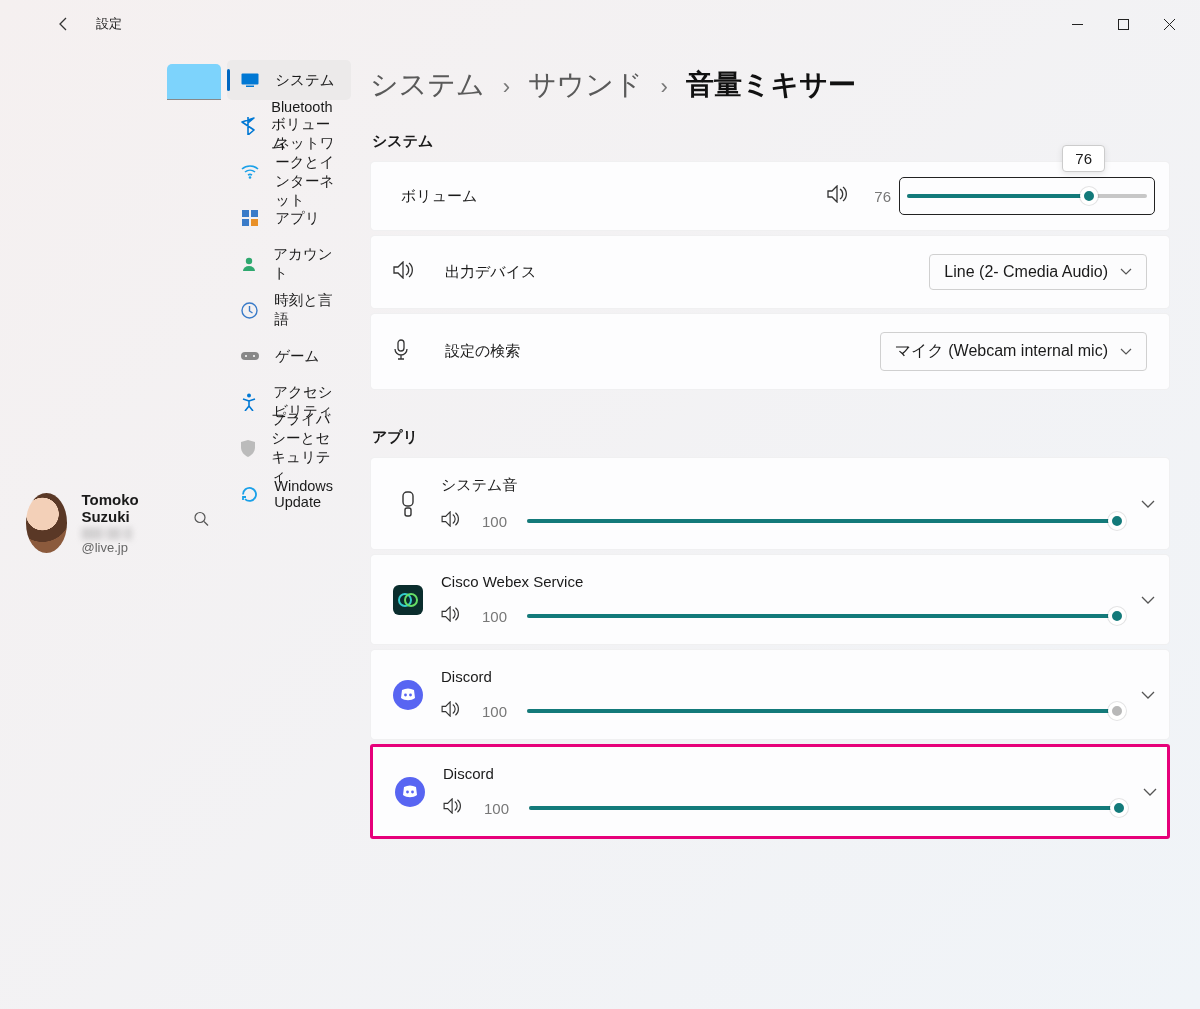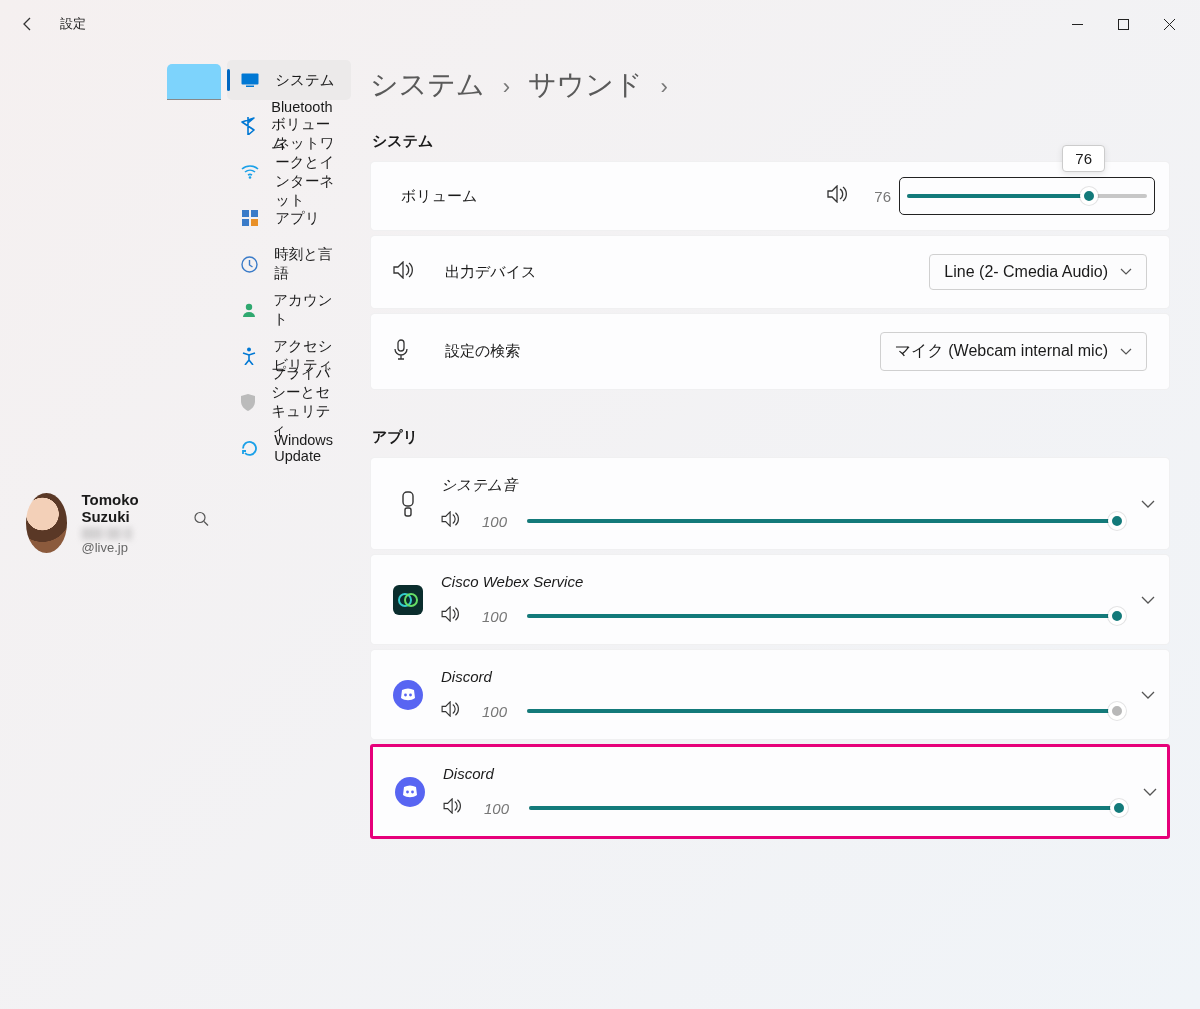--- a/index.html
+++ b/index.html
@@ -1,18 +1,18 @@
 <!DOCTYPE html>
 <html><head>
 <meta charset="utf-8">
 <style>
 * { box-sizing: border-box; margin: 0; padding: 0; }
 body { font-family: "Segoe UI", "Yu Gothic UI", sans-serif; background: linear-gradient(135deg, #f5f0f0 0%, #f0f4f8 100%); color: #1a1a1a; overflow: hidden; }
 .window { width: 1200px; height: 1009px; display: flex; flex-direction: column; }
-.titlebar { height: 48px; display: flex; align-items: center; padding: 0 8px; }
+.titlebar { height: 48px; display: flex; align-items: center; padding: 0 8px; margin-left: 36px; }
 .back-btn { width: 40px; height: 40px; display: flex; align-items: center; justify-content: center; border-radius: 4px; cursor: pointer; }
 .app-title { margin-left: 12px; font-size: 13px; }
 .win-controls { margin-left: auto; display: flex; }
 .win-btn { width: 46px; height: 32px; display: flex; align-items: center; justify-content: center; cursor: pointer; }
 .body { flex: 1; display: flex; overflow: hidden; }
 .sidebar { width: 340px; padding: 12px 10px 12px 16px; display: flex; flex-direction: row; }
 .user-block { display: flex; align-items: center; gap: 14px; padding: 8px 6px 20px 10px; }
 .avatar { width: 60px; height: 60px; border-radius: 50%; background: radial-gradient(circle at 40% 35%, #f3d0b8 0 35%, #5a3826 36% 60%, #8b5a3c 61% 100%); }
 .user-name { font-weight: 600; font-size: 15px; }
 .user-email { color: #666; font-size: 13px; }
@@ -42,21 +42,21 @@
 .slider.wide { width: 590px; }
 .slider-track { position: absolute; top: 50%; left: 0; right: 0; height: 4px; background: #c7c7c7; border-radius: 2px; transform: translateY(-50%); }
 .slider-fill { position: absolute; top: 50%; left: 0; height: 4px; background: #137a7a; border-radius: 2px; transform: translateY(-50%); }
 .slider-thumb { position: absolute; top: 50%; width: 18px; height: 18px; background: #137a7a; border: 4px solid #fff; border-radius: 50%; transform: translate(-50%, -50%); box-shadow: 0 0 0 1px rgba(0,0,0,0.1); }
 .slider-thumb.gray { background: #b8b8b8; }
 .slider-outline { position: absolute; top: -10px; bottom: -10px; left: -8px; right: -8px; border: 1.5px solid #222; border-radius: 5px; }
 .tooltip { position: absolute; top: -42px; right: 42px; background: #fff; border: 1px solid #ccc; border-radius: 4px; padding: 4px 12px; font-size: 15px; box-shadow: 0 2px 6px rgba(0,0,0,0.1); }
 .dropdown { display: flex; align-items: center; gap: 12px; border: 1px solid #d0d0d0; background: #fcfcfd; border-radius: 4px; padding: 8px 14px; font-size: 16px; cursor: pointer; min-width: 210px; justify-content: space-between; }
 .app-card { background: #fdfdfe; border: 1px solid rgba(0,0,0,0.05); border-radius: 5px; margin-bottom: 4px; padding: 18px 22px; display: flex; align-items: center; gap: 18px; }
 .app-icon { width: 30px; height: 30px; border-radius: 6px; display: flex; align-items: center; justify-content: center; flex-shrink: 0; }
-.app-body { flex: 1; font-style: italic; }
+.app-body { flex: 1; }
 .app-name { font-size: 15px; margin-bottom: 16px; }
 .app-vol-row { display: flex; align-items: center; gap: 20px; }
 .expand-chev { cursor: pointer; padding: 6px; }
 .highlight-box { border: 3px solid #e6007a; border-radius: 3px; }
 .section-gap { height: 30px; }
 </style>
 </head>
 <body>
 
 <div class="window">
@@ -139,35 +139,45 @@
                 <rect x="0" y="0" width="7" height="7" fill="#3a7bc8"></rect>
                 <rect x="9" y="0" width="7" height="7" fill="#3a7bc8"></rect>
                 <rect x="0" y="9" width="7" height="7" fill="#3a7bc8"></rect>
                 <rect x="9" y="9" width="7" height="7" fill="#e89028"></rect>
               </svg>
             </span>
           <span>アプリ</span>
         </li>
         <li class="nav-item">
           <span class="nav-icon">
+              <svg width="16" height="16" viewBox="0 0 16 16">
+                <circle cx="8" cy="5" r="3.2" fill="#2fa86f"></circle>
+                <path d="M2 15a6 5 0 0112 0z" fill="#2fa86f"></path>
+              </svg>
+            </span>
+          <span>アカウント</span>
+        </li>
+        <li class="nav-item">
+          <span class="nav-icon">
               <svg width="17" height="17" viewBox="0 0 17 17">
                 <circle cx="8.5" cy="8.5" r="7.5" fill="none" stroke="#3a7bc8" stroke-width="1.4"></circle>
                 <path d="M8.5 4v5l3 2" stroke="#3a7bc8" stroke-width="1.4" fill="none"></path>
               </svg>
             </span>
           <span>時刻と言語</span>
         </li>
         <li class="nav-item">
           <span class="nav-icon">
-              <svg width="16" height="16" viewBox="0 0 16 16">
-                <circle cx="8" cy="5" r="3.2" fill="#2fa86f"></circle>
-                <path d="M2 15a6 5 0 0112 0z" fill="#2fa86f"></path>
-              </svg>
-            </span>
-          <span>アカウント</span>
+              <svg width="18" height="12" viewBox="0 0 18 12">
+                <rect x="0" y="2" width="18" height="8" rx="4" fill="#888"></rect>
+                <circle cx="5" cy="6" r="1" fill="#fff"></circle>
+                <circle cx="13" cy="6" r="1" fill="#fff"></circle>
+              </svg>
+            </span>
+          <span>ゲーム</span>
         </li>
         <li class="nav-item">
           <span class="nav-icon">
               <svg width="16" height="18" viewBox="0 0 16 18">
                 <circle cx="8" cy="2.5" r="2" fill="#0078d4"></circle>
                 <path d="M2 6l6 2 6-2M8 8v5m-4 5l4-5 4 5" stroke="#0078d4" stroke-width="1.6" fill="none"></path>
               </svg>
             </span>
           <span>アクセシビリティ</span>
         </li>
@@ -190,20 +200,21 @@
         </li>
       </ul>
     </div>
 
     <div class="content">
       <div class="breadcrumb">
         <span class="bc-link">システム</span>
         <span class="bc-sep">›</span>
         <span class="bc-link">サウンド</span>
         <span class="bc-sep">›</span>
+        <span class="bc-current">音量ミキサー</span>
       </div>
 
       <div class="section-label">システム</div>
 
       <div class="card">
         <div class="row">
           <span class="row-label">ボリューム</span>
           <span class="spacer"></span>
           <div class="vol-wrap">
             <span><svg width="22" height="18" viewBox="0 0 22 18">

